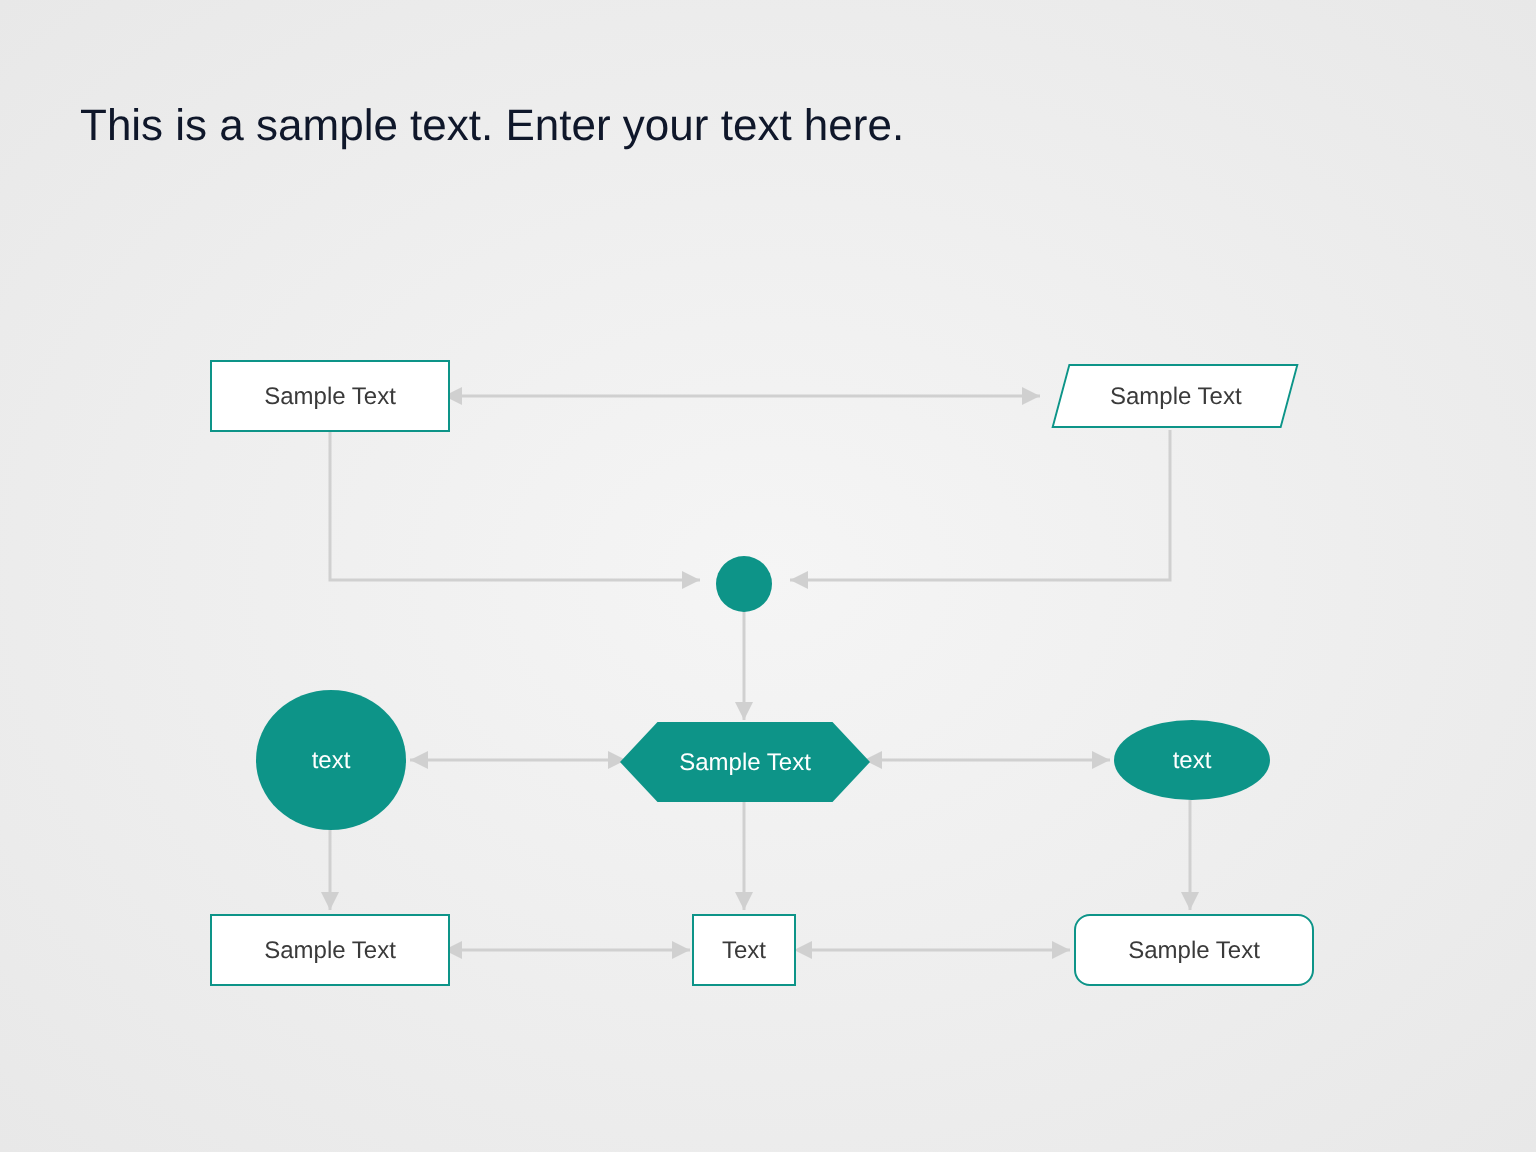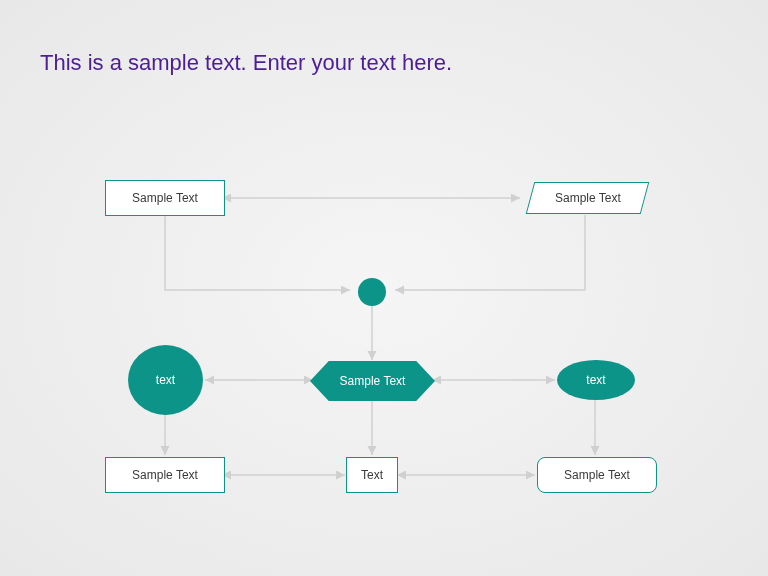--- a/index.html
+++ b/index.html
@@ -7,21 +7,21 @@
     body {
       background: radial-gradient(ellipse at center, #f5f5f5 0%, #e8e8e8 100%);
       font-family: Arial, Helvetica, sans-serif;
       position: relative;
     }
     .title {
       position: absolute;
       top: 50px;
       left: 40px;
       font-size: 22px;
-      color: #4c1d95;
+      color: #0f172a;
       font-weight: 400;
     }
     .shape {
       position: absolute;
       display: flex;
       align-items: center;
       justify-content: center;
       font-size: 12px;
       color: #3a3a3a;
     }

